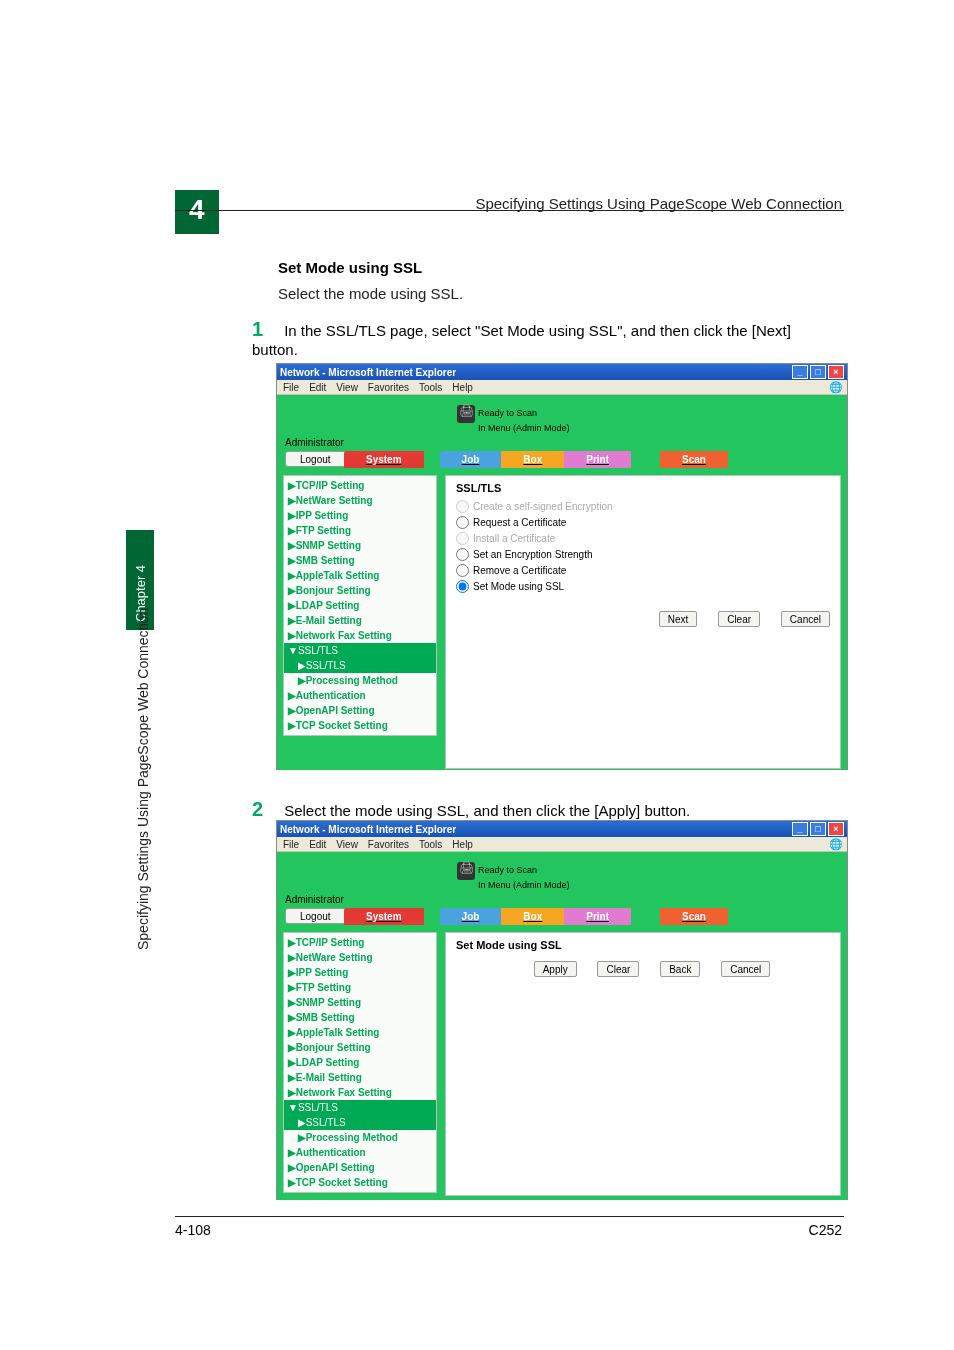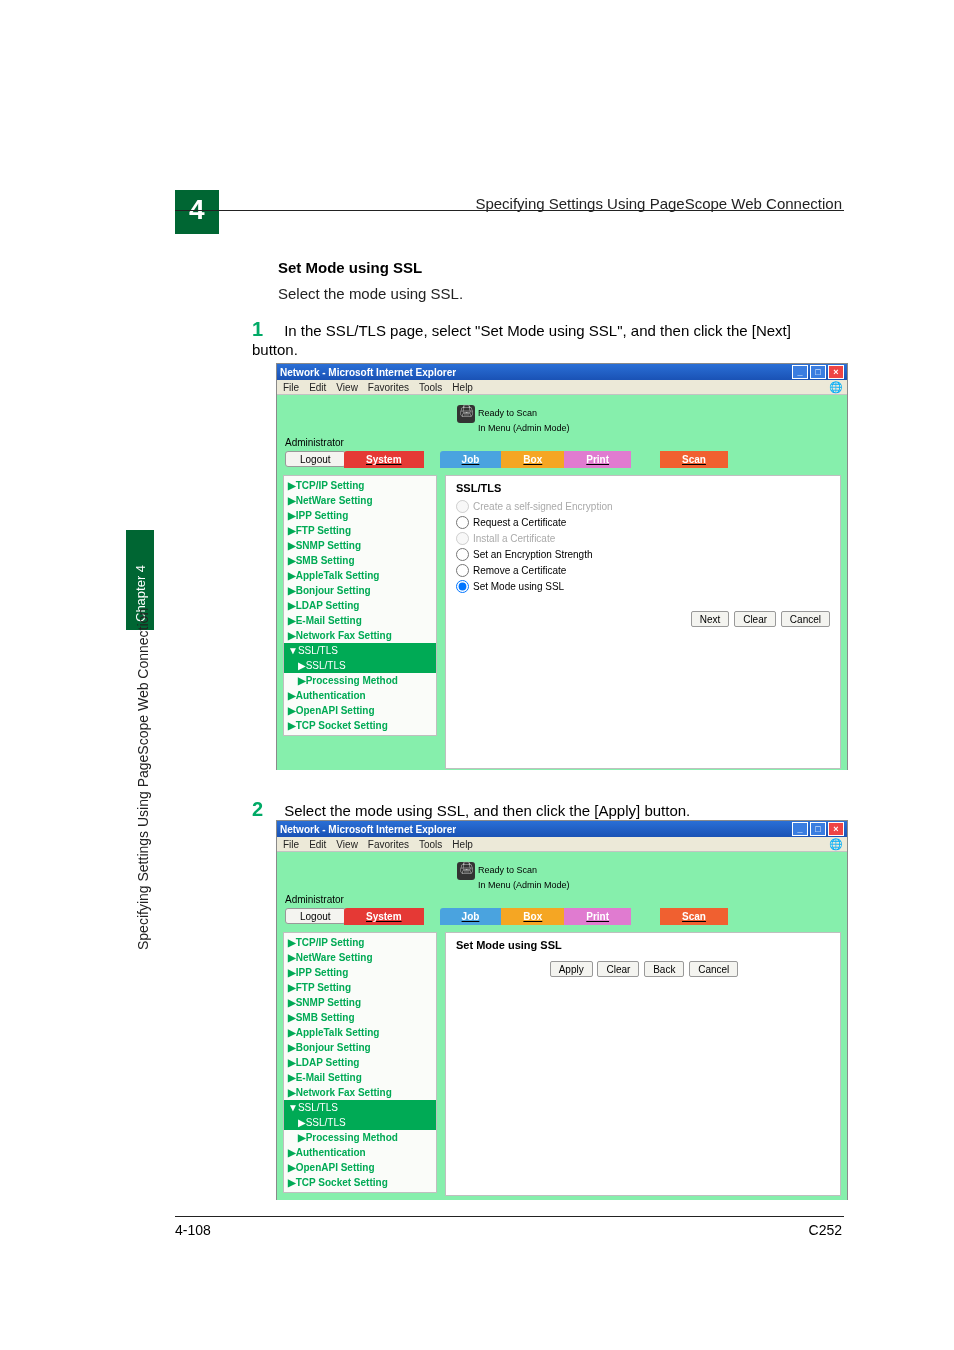--- a/index.html
+++ b/index.html
@@ -84,21 +84,21 @@
   .tb.min{background:#3a7de0;}
   .tb.max{background:#3a7de0;}
   .tb.cls{background:#e44; }
   .menubar {
     height:14px; background:#ece9d8; color:#222; font-size:10px;
     display:flex; gap:10px; padding:0 6px; align-items:center;
     border-bottom:1px solid #c3c3c3;
     position:relative;
   }
   .menubar .ie-logo { position:absolute; right:4px; top:1px; font-size:11px;}
-  .content-area { position:relative; height:calc(100% - 30px); background:#86efac;}
+  .content-area { position:relative; height:calc(100% - 30px); background:#22c55e;}
   .status-block { position:absolute; left:180px; top:10px; font-size:9px; }
   .status-block .ico { display:inline-block; width:18px; height:18px; background:#333; border-radius:3px; vertical-align:middle; margin-right:3px; position:relative;}
   .status-block .ico::after{content:"🖨"; position:absolute; left:2px; top:-1px; font-size:12px; color:#bbb;}
   .admin-label { position:absolute; left:8px; top:42px; font-size:10px;}
   .logout-btn { position:absolute; left:8px; top:56px; font-size:10px; padding:0 14px; height:16px; border:1px solid #999; background:#f4f4f0; border-radius:3px;}
   .tabrow { position:absolute; left:67px; top:56px; display:flex;text-decoration:underline;}
   .tabrow .tab { height:17px; line-height:17px; padding:0 22px; font-size:10px; color:#fff; font-weight:bold;}
   .tabrow .system { background:#e53935; border-radius:3px 0 0 0;}
   .tabrow .job   { background:#4aa3df; border-radius:3px 0 0 0; margin-left:16px;}
   .tabrow .box   { background:#f5a623;}
@@ -115,21 +115,21 @@
   .sidepanel .active { background:#0a5; color:#fff;}
   .sidepanel .sub { padding-left:14px;}
   .main-panel {
     position:absolute; left:168px; top:80px; right:6px;
     border:1px solid #bfbfbf; background:#fff; padding:6px 10px;
   }
   .mp-title { font-weight:bold; font-size:11px; margin-bottom:6px;}
   .radio-row { font-size:10px; margin:3px 0; display:flex; align-items:center; gap:4px;}
   .radio-row input { margin:0;}
   .btnrow { margin-top:18px; text-align:right;}
-  .btnrow button, .btnrow2 button { font-size:10px; padding:0 8px; height:16px; border:1px solid #999; background:#f4f4f0; border-radius:2px; margin-left:2px;}
+  .btnrow button, .btnrow2 button { font-size:10px; padding:0 8px; height:16px; border:1px solid #999; background:#f4f4f0; border-radius:2px; margin-left:18px;}
   .mp2-row { display:flex; justify-content:space-between; font-size:10px; align-items:center;}
   .select-box { font-size:10px; border:1px solid #7f9db9; padding:0 14px 0 2px; height:15px; background:#fff; position:relative;}
   .select-box::after{ content:"▾"; position:absolute; right:2px; top:0; color:#333;}
   .btnrow2 { margin-top:10px; text-align:center;}
   .vertical-text {
     position:absolute;
     left:135px;
     top:950px;
     transform: rotate(-90deg);
     transform-origin: left top;

